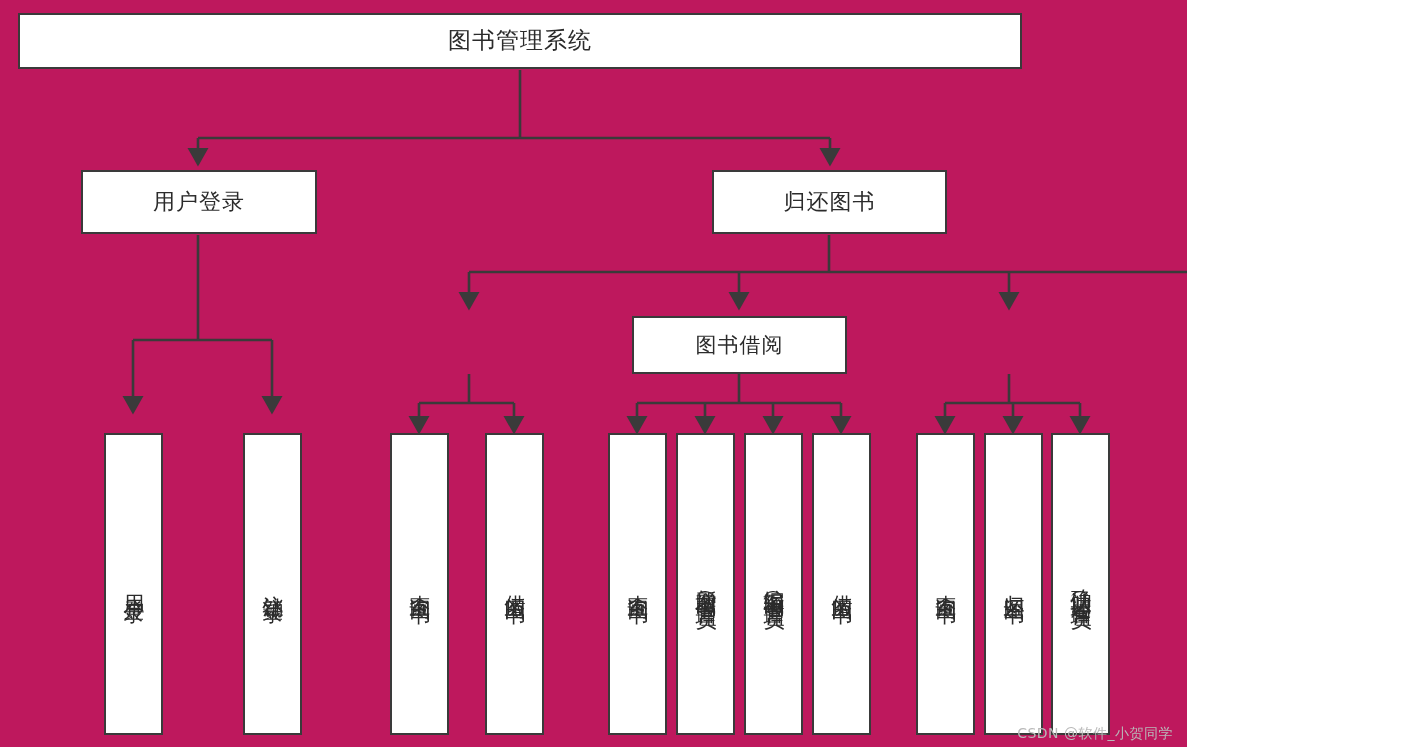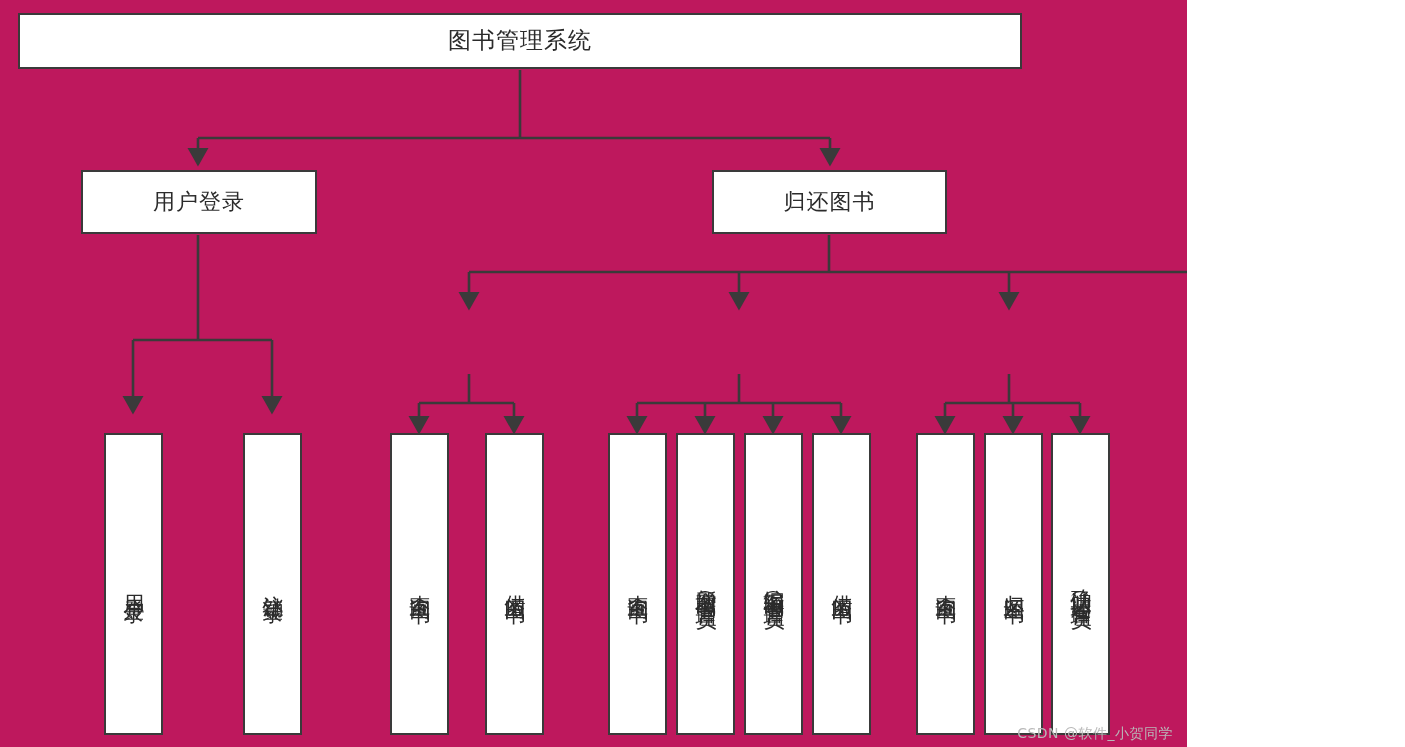--- a/index.html
+++ b/index.html
@@ -132,20 +132,23 @@
     <span class="node-label">图书管理系统</span>
   </div>
 
   <div class="node node-l2" style="left:81px; top:170px; width:236px; height:64px;">
     <span class="node-label">用户登录</span>
   </div>
   <div class="node node-l2" style="left:712px; top:170px; width:235px; height:64px;">
     <span class="node-label">归还图书</span>
   </div>
 
+  <div class="node node-l3" style="left:632px; top:316px; width:215px; height:58px;">
+    <span class="node-label">图书借阅</span>
+  </div>
 
   <div class="node node-leaf" style="left:104px; top:433px; width:59px; height:302px;">
     <span class="node-label">用户登录</span>
   </div>
   <div class="node node-leaf" style="left:243px; top:433px; width:59px; height:302px;">
     <span class="node-label">注销登录</span>
   </div>
 
   <div class="node node-leaf" style="left:390px; top:433px; width:59px; height:302px;">
     <span class="node-label">查询图书</span>

